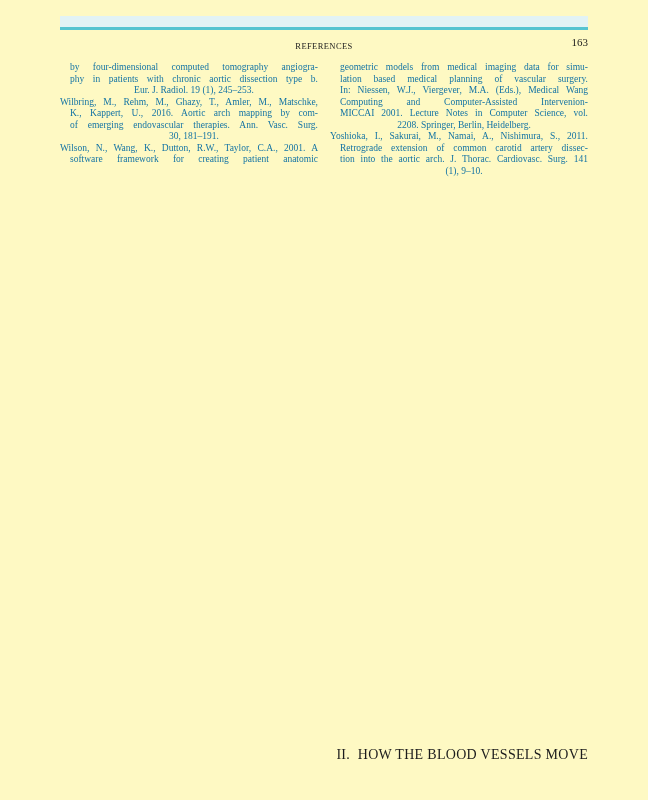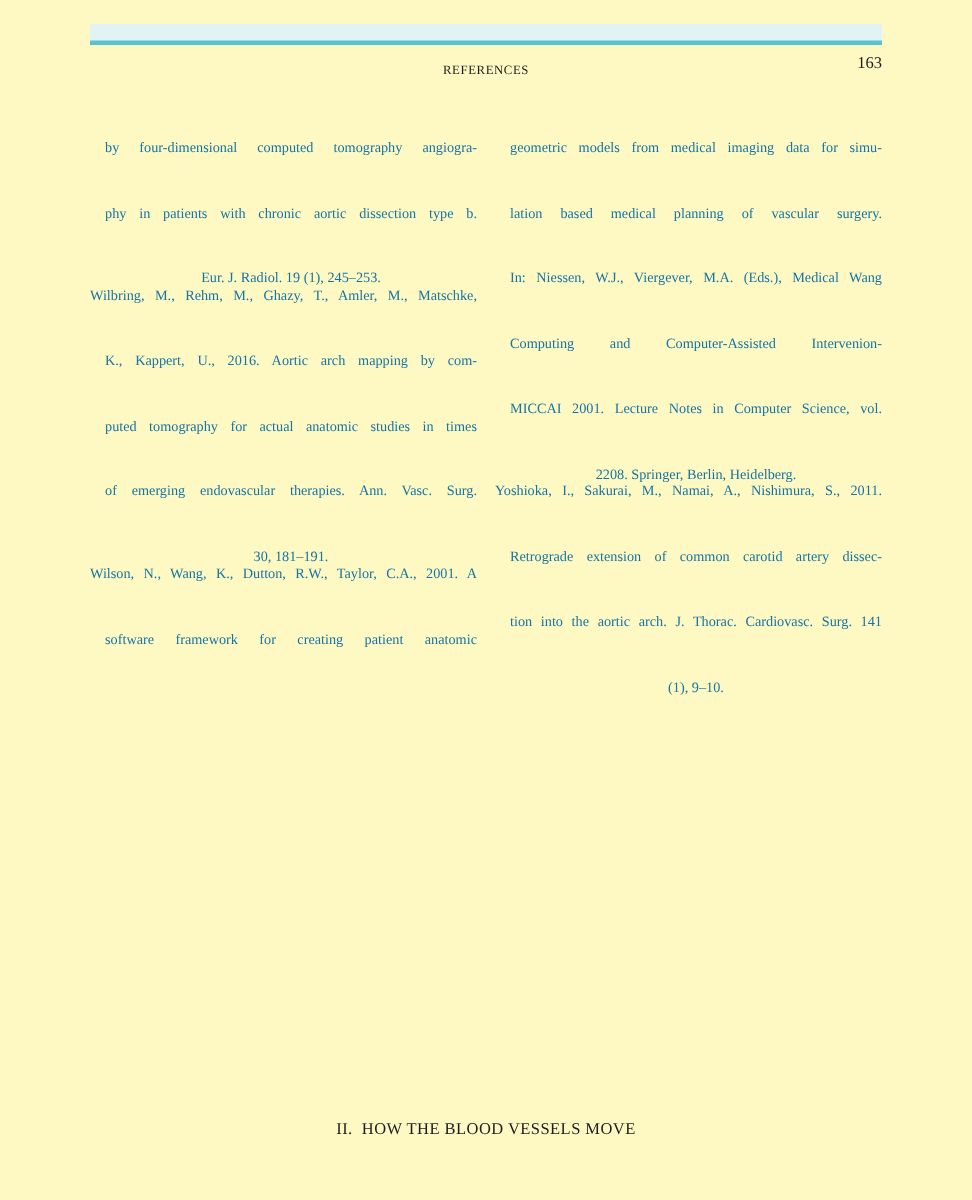--- a/index.html
+++ b/index.html
@@ -60,35 +60,34 @@
     width: 258px;
     color: var(--teal);
     font-size: 9.5px;
     line-height: 11.5px;
   }
   .ref-line {
     text-align: center;
   }
   .ref-line.ind {
     padding-left: 10px;
-    margin-top: 32px;
   }
   .ref-line.just {
     text-align: justify;
     text-align-last: justify;
   }
   .ref-line .it {
   }
   .footer {
     position: absolute;
     left: 60px;
     top: 747px;
     width: 528px;
-    text-align: center;
-    font-size: 11px;
+    text-align: right;
+    font-size: 14px;
     letter-spacing: 0.3px;
     color: var(--ink);
   }
 </style>
 </head>
 <body>
 
 <div class="page" style="--bar-fill: #e2f3f5; --bar-line: #56c4d0; --teal: #1474a4; --ink: #1c1c1c;">
 
   <div class="top-bar"></div>
@@ -98,21 +97,20 @@
     <span class="page-number">163</span>
   </div>
 
   <div class="columns">
     <div class="col" id="col-left">
         <div class="ref-line ind just"><span>by four-dimensional computed tomography angiogra-</span></div>
         <div class="ref-line ind just"><span>phy in patients with chronic aortic dissection type b.</span></div>
         <div class="ref-line ind"><span>Eur. J. Radiol. 19 (1), 245–253.</span></div>
         <div class="ref-line just"><span>Wilbring, M., Rehm, M., Ghazy, T., Amler, M., Matschke,</span></div>
         <div class="ref-line ind just"><span>K., Kappert, U., 2016. Aortic arch mapping by com-</span></div>
-        <div class="ref-line ind just"><span>puted tomography for actual anatomic studies in times</span></div>
         <div class="ref-line ind just"><span>of emerging endovascular therapies. Ann. Vasc. Surg.</span></div>
         <div class="ref-line ind"><span>30, 181–191.</span></div>
         <div class="ref-line just"><span>Wilson, N., Wang, K., Dutton, R.W., Taylor, C.A., 2001. A</span></div>
         <div class="ref-line ind just"><span>software framework for creating patient anatomic</span></div>
       </div>
     <div class="col" id="col-right">
         <div class="ref-line ind just"><span>geometric models from medical imaging data for simu-</span></div>
         <div class="ref-line ind just"><span>lation based medical planning of vascular surgery.</span></div>
         <div class="ref-line ind just"><span>In: Niessen, W.J., Viergever, M.A. (Eds.), Medical Wang</span></div>
         <div class="ref-line ind just"><span>Computing and Computer-Assisted Intervenion-</span></div>

